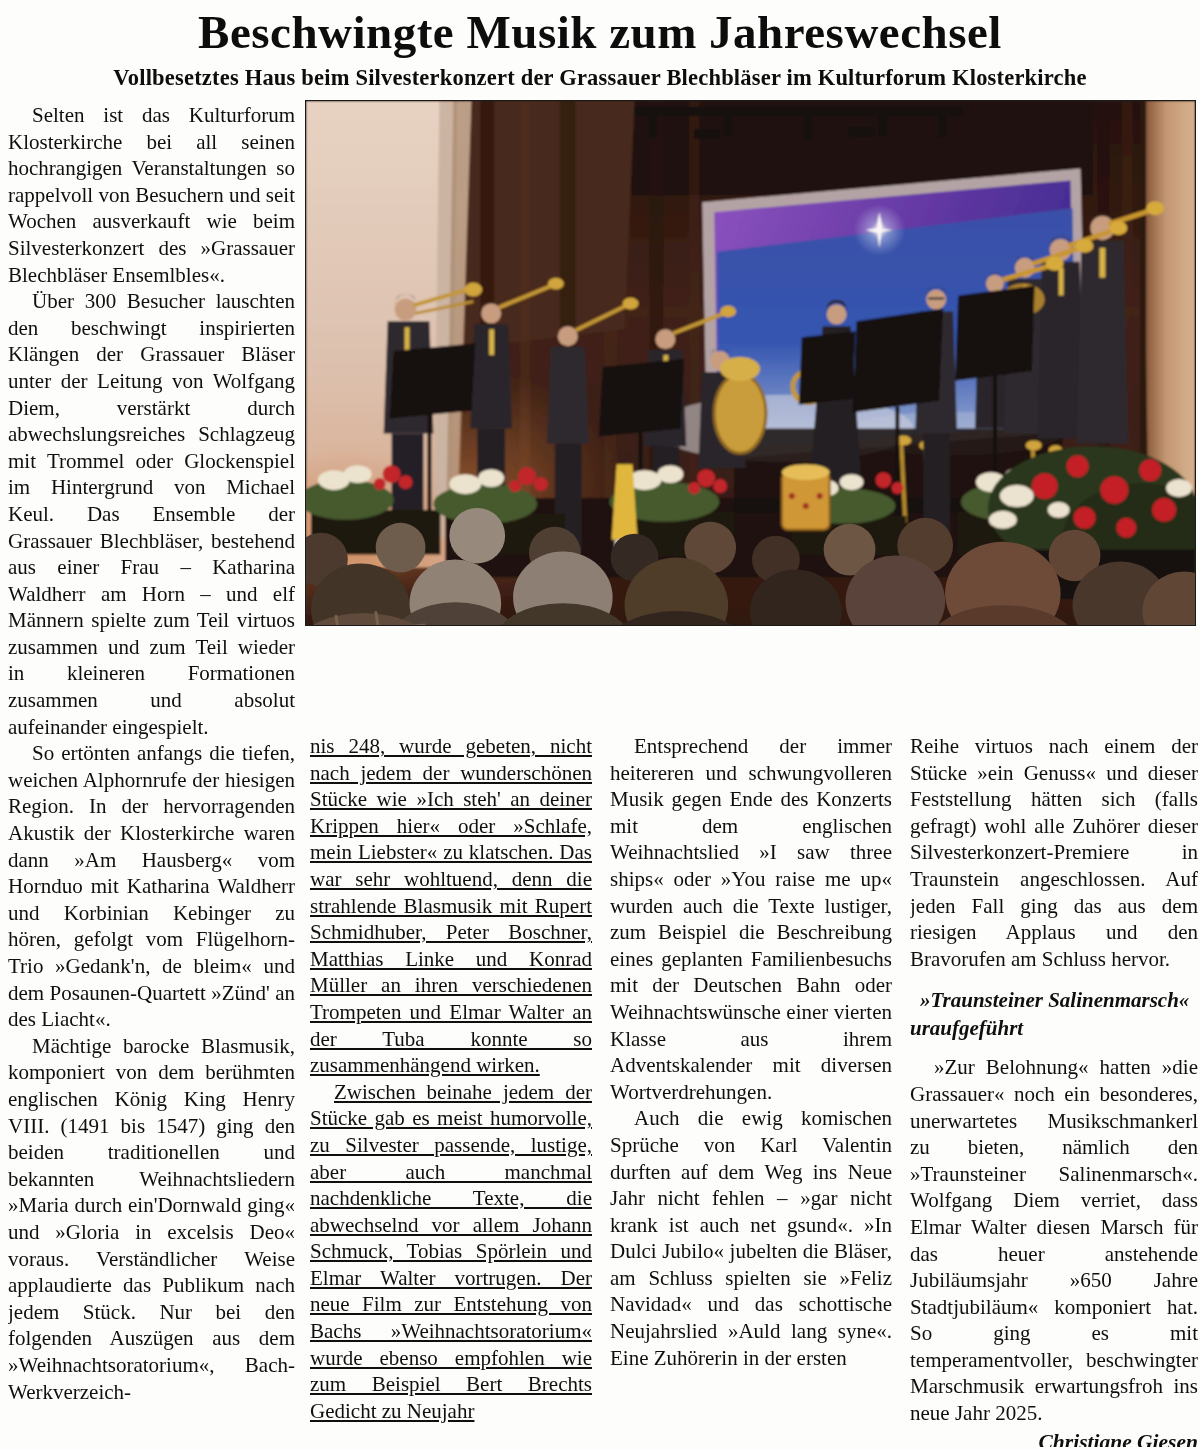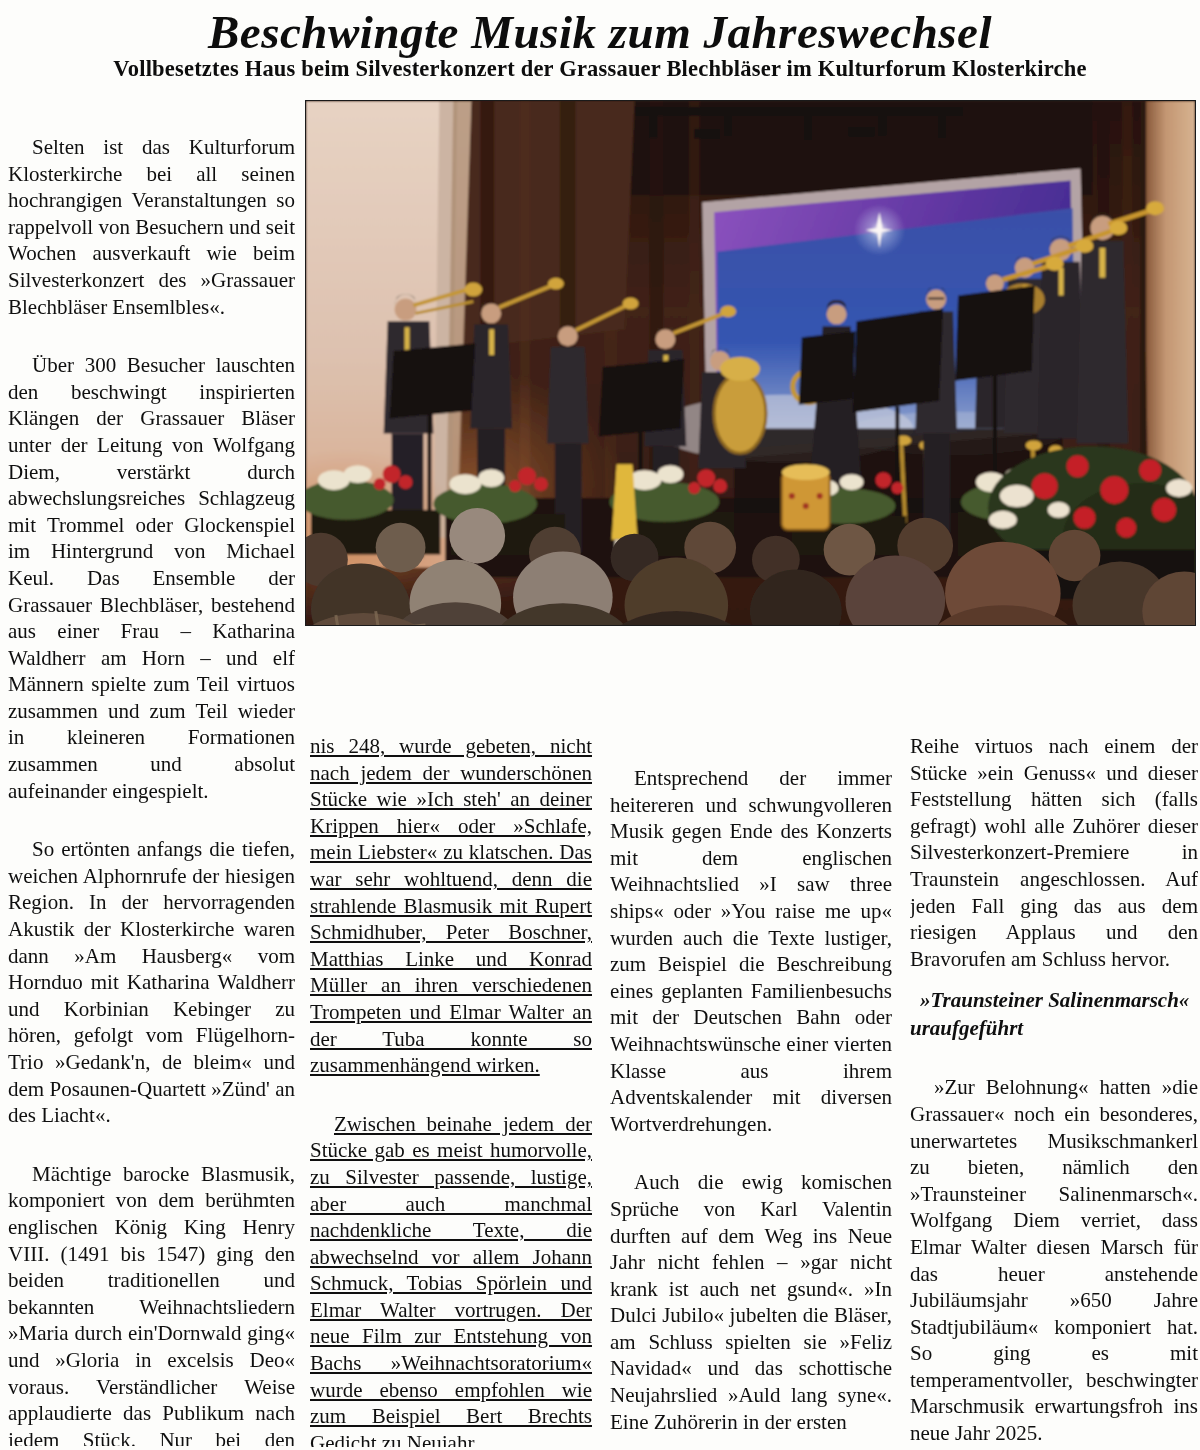--- a/index.html
+++ b/index.html
@@ -9,27 +9,27 @@
     font-family:"Liberation Serif", serif;
     color:#111;
     position:relative;
     overflow:hidden;
   }
   .page{position:absolute;inset:0;overflow:hidden;}
 
   .title{
     position:absolute;left:0;top:6px;width:1200px;
     text-align:center;
-    font-style:italic;font-weight:700;
+    font-weight:700;
     font-size:47px;line-height:52px;
     letter-spacing:0.5px;
     color:#0d0d0d;
   }
   .subtitle{
-    position:absolute;left:0;top:56px;width:1200px;
+    position:absolute;left:0;top:65px;width:1200px;
     text-align:center;
     font-weight:700;
     font-size:22.5px;line-height:26px;
     letter-spacing:0.2px;
     color:#0d0d0d;
   }
 
   .photo-frame{
     position:absolute;left:305px;top:100px;width:891px;height:526px;
     border:1.5px solid #1a1a1a;
@@ -47,21 +47,21 @@
   }
 
   .col{
     position:absolute;
     font-size:21px;line-height:26.6px;
     text-align:justify;
     color:#0f0f0f;
     hyphens:auto;
   }
   .col p{margin:0;}
-  .col p.ind{text-indent:24px;margin-top:32px;}
+  .col p.ind{text-indent:24px;}
   .col1{left:8px;top:102px;width:287px;height:1344px;overflow:hidden;}
   .col2{left:310px;top:733px;width:282px;height:714px;overflow:hidden;text-decoration:underline;}
   .col3{left:610px;top:733px;width:282px;height:714px;overflow:hidden;}
   .col4{left:910px;top:733px;width:288px;height:714px;overflow:hidden;}
 
   .subhead{
     font-style:italic;font-weight:700;
     font-size:21px;line-height:28px;
     text-align:left;text-indent:10px;
     margin:14px 0 12px 0 !important;

